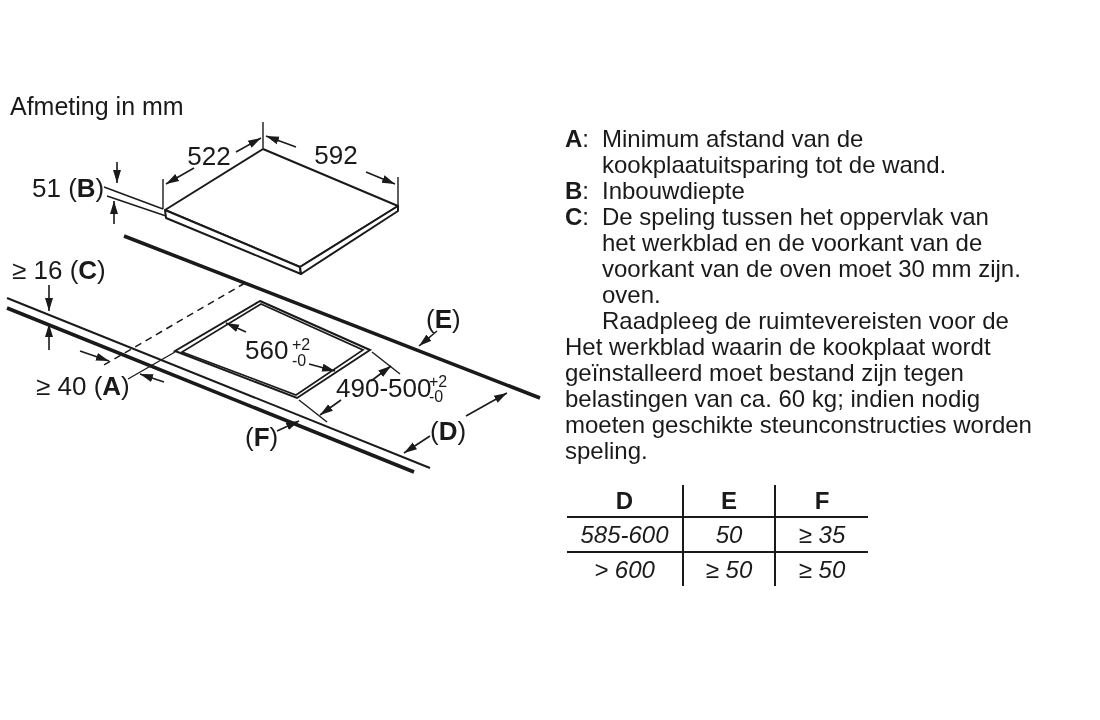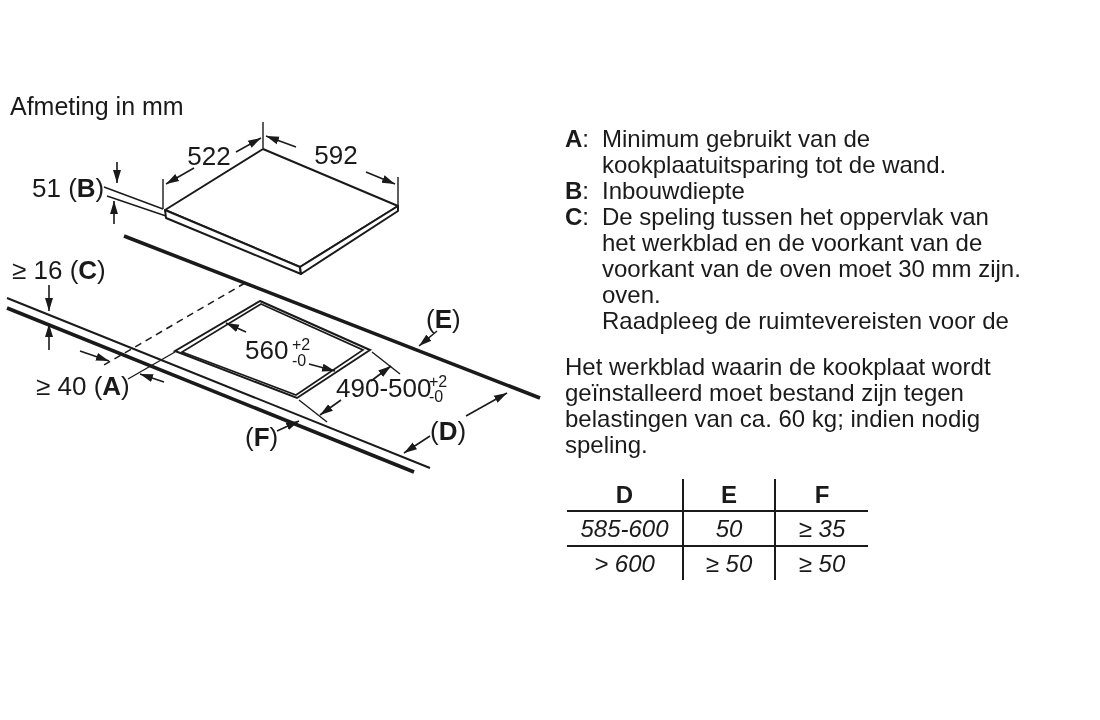--- a/index.html
+++ b/index.html
@@ -22,21 +22,21 @@
   .cut-inner{fill:none;stroke:#1a1a1a;stroke-width:1.7px;}
   text.dim{font-family:"Liberation Sans",sans-serif;font-size:26px;fill:#1a1a1a;}
   text.dim .bd, .bd{font-weight:bold;}
   .tol{font-size:16px;}
 
   
   .rightcol{position:absolute;left:565px;top:126px;width:495px;font-size:24px;line-height:26px;color:#1a1a1a;}
   .def-row{display:flex;}
   .def-label{width:37px;flex:none;}
   .indent{margin-left:37px;}
-  .para{margin-top:20px;}
+  .para{}
 
   
   table.dims{border-collapse:collapse;margin-top:21px;margin-left:2px;}
   table.dims th,table.dims td{font-size:24px;text-align:center;vertical-align:middle;padding:0;color:#1a1a1a;}
   table.dims th{font-weight:bold;height:31px;}
   table.dims td{height:33px;font-style:italic;}
   table.dims .c1{width:115px;}
   table.dims .c2{width:90px;border-left:2px solid #1a1a1a;border-right:2px solid #1a1a1a;}
   table.dims .c3{width:92px;}
   table.dims tr.hr th, table.dims tr.hr td{border-bottom:2px solid #1a1a1a;}
@@ -123,21 +123,21 @@
     <text class="dim" x="245" y="359"><tspan>560</tspan><tspan class="tol" x="292" y="350">+2</tspan><tspan class="tol" x="292" y="366">-0</tspan></text>
 
     <text class="dim" x="336" y="397"><tspan>490-500</tspan><tspan class="tol" x="429" y="387">+2</tspan><tspan class="tol" x="429" y="402">-0</tspan></text>
   </svg>
 
   <div class="rightcol">
 
     <div>
       <div class="def-row">
         <span class="def-label"><b>A</b><span>:</span></span>
-        <span>Minimum gebruikt van de</span>
+        <span>Minimum afstand van de</span>
       </div>
       <div class="indent">kookplaatuitsparing tot de wand.</div>
 
       <div class="def-row">
         <span class="def-label"><b>B</b><span>:</span></span>
         <span>Inbouwdiepte</span>
       </div>
 
       <div class="def-row">
         <span class="def-label"><b>C</b><span>:</span></span>
@@ -146,20 +146,21 @@
       <div class="indent">het werkblad en de voorkant van de</div>
       <div class="indent">voorkant van de oven moet 30 mm zijn.</div>
       <div class="indent">oven.</div>
       <div class="indent">Raadpleeg de ruimtevereisten voor de</div>
     </div>
 
     <div class="para">
       <div>Het werkblad waarin de kookplaat wordt</div>
       <div>geïnstalleerd moet bestand zijn tegen</div>
       <div>belastingen van ca. 60 kg; indien nodig</div>
+      <div>moeten geschikte steunconstructies worden</div>
       <div>speling.</div>
     </div>
 
     <table class="dims">
       <tbody>
           <tr class="hr">
         <th class="c1">D</th>
         <th class="c2">E</th>
         <th class="c3">F</th>
       </tr>

